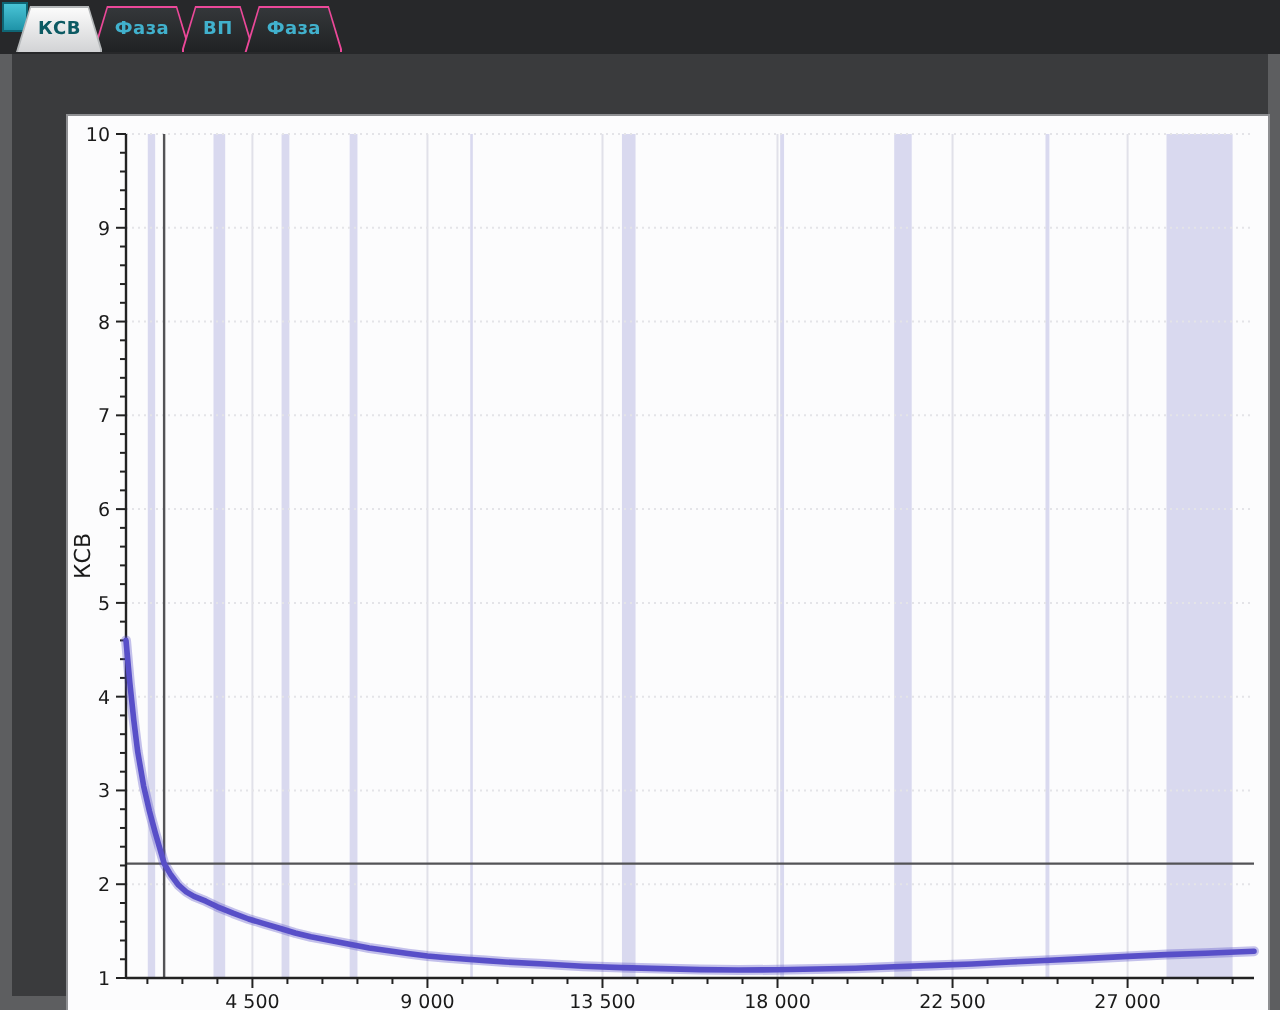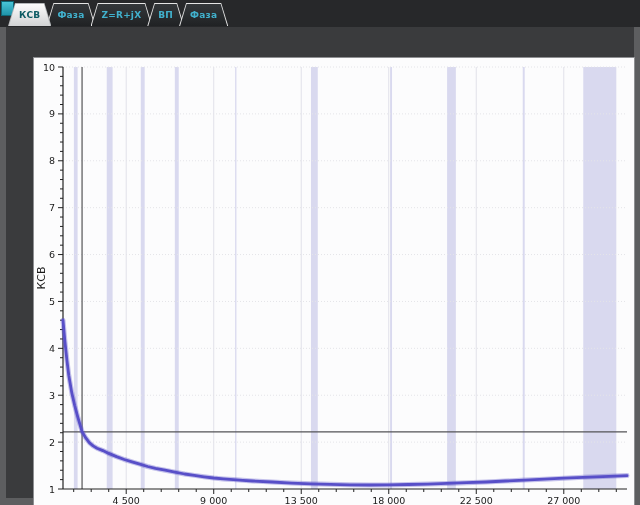--- a/index.html
+++ b/index.html
@@ -16,21 +16,21 @@
   }
   .app-icon{
     position:absolute;left:1px;top:1px;width:11px;height:13px;
     background:linear-gradient(#49c4d6,#1f93a8);
     border:1px solid #0f6675;
   }
   .tabs{display:flex;margin-left:8px;margin-top:3px;height:22px;}
   .tab{
     height:22px;
     clip-path:polygon(7px 0, calc(100% - 7px) 0, 100% 100%, 0 100%);
-    background:#e5e5e5;
+    background:#ec4899;
     padding:1px 1px 0 1px;
     margin-right:-5px;
     position:relative;
     cursor:default;
   }
   .tab-inner{
     height:100%;
     clip-path:polygon(6.5px 0, calc(100% - 6.5px) 0, 100% 100%, 0 100%);
     background:linear-gradient(#34373a,#202224);
     display:flex;align-items:center;justify-content:center;
@@ -60,23 +60,20 @@
 <body>
 
 <div class="tabbar">
   <div class="app-icon"></div>
   <div class="tabs" id="tabs">
       <div class="tab active">
         <div class="tab-inner">КСВ</div>
       </div>
       <div class="tab">
         <div class="tab-inner">Фаза</div>
-      </div>
-      <div class="tab">
-        <div class="tab-inner">Z=R+jX</div>
       </div>
       <div class="tab">
         <div class="tab-inner">ВП</div>
       </div>
       <div class="tab">
         <div class="tab-inner">Фаза</div>
       </div>
     </div>
 </div>
 

